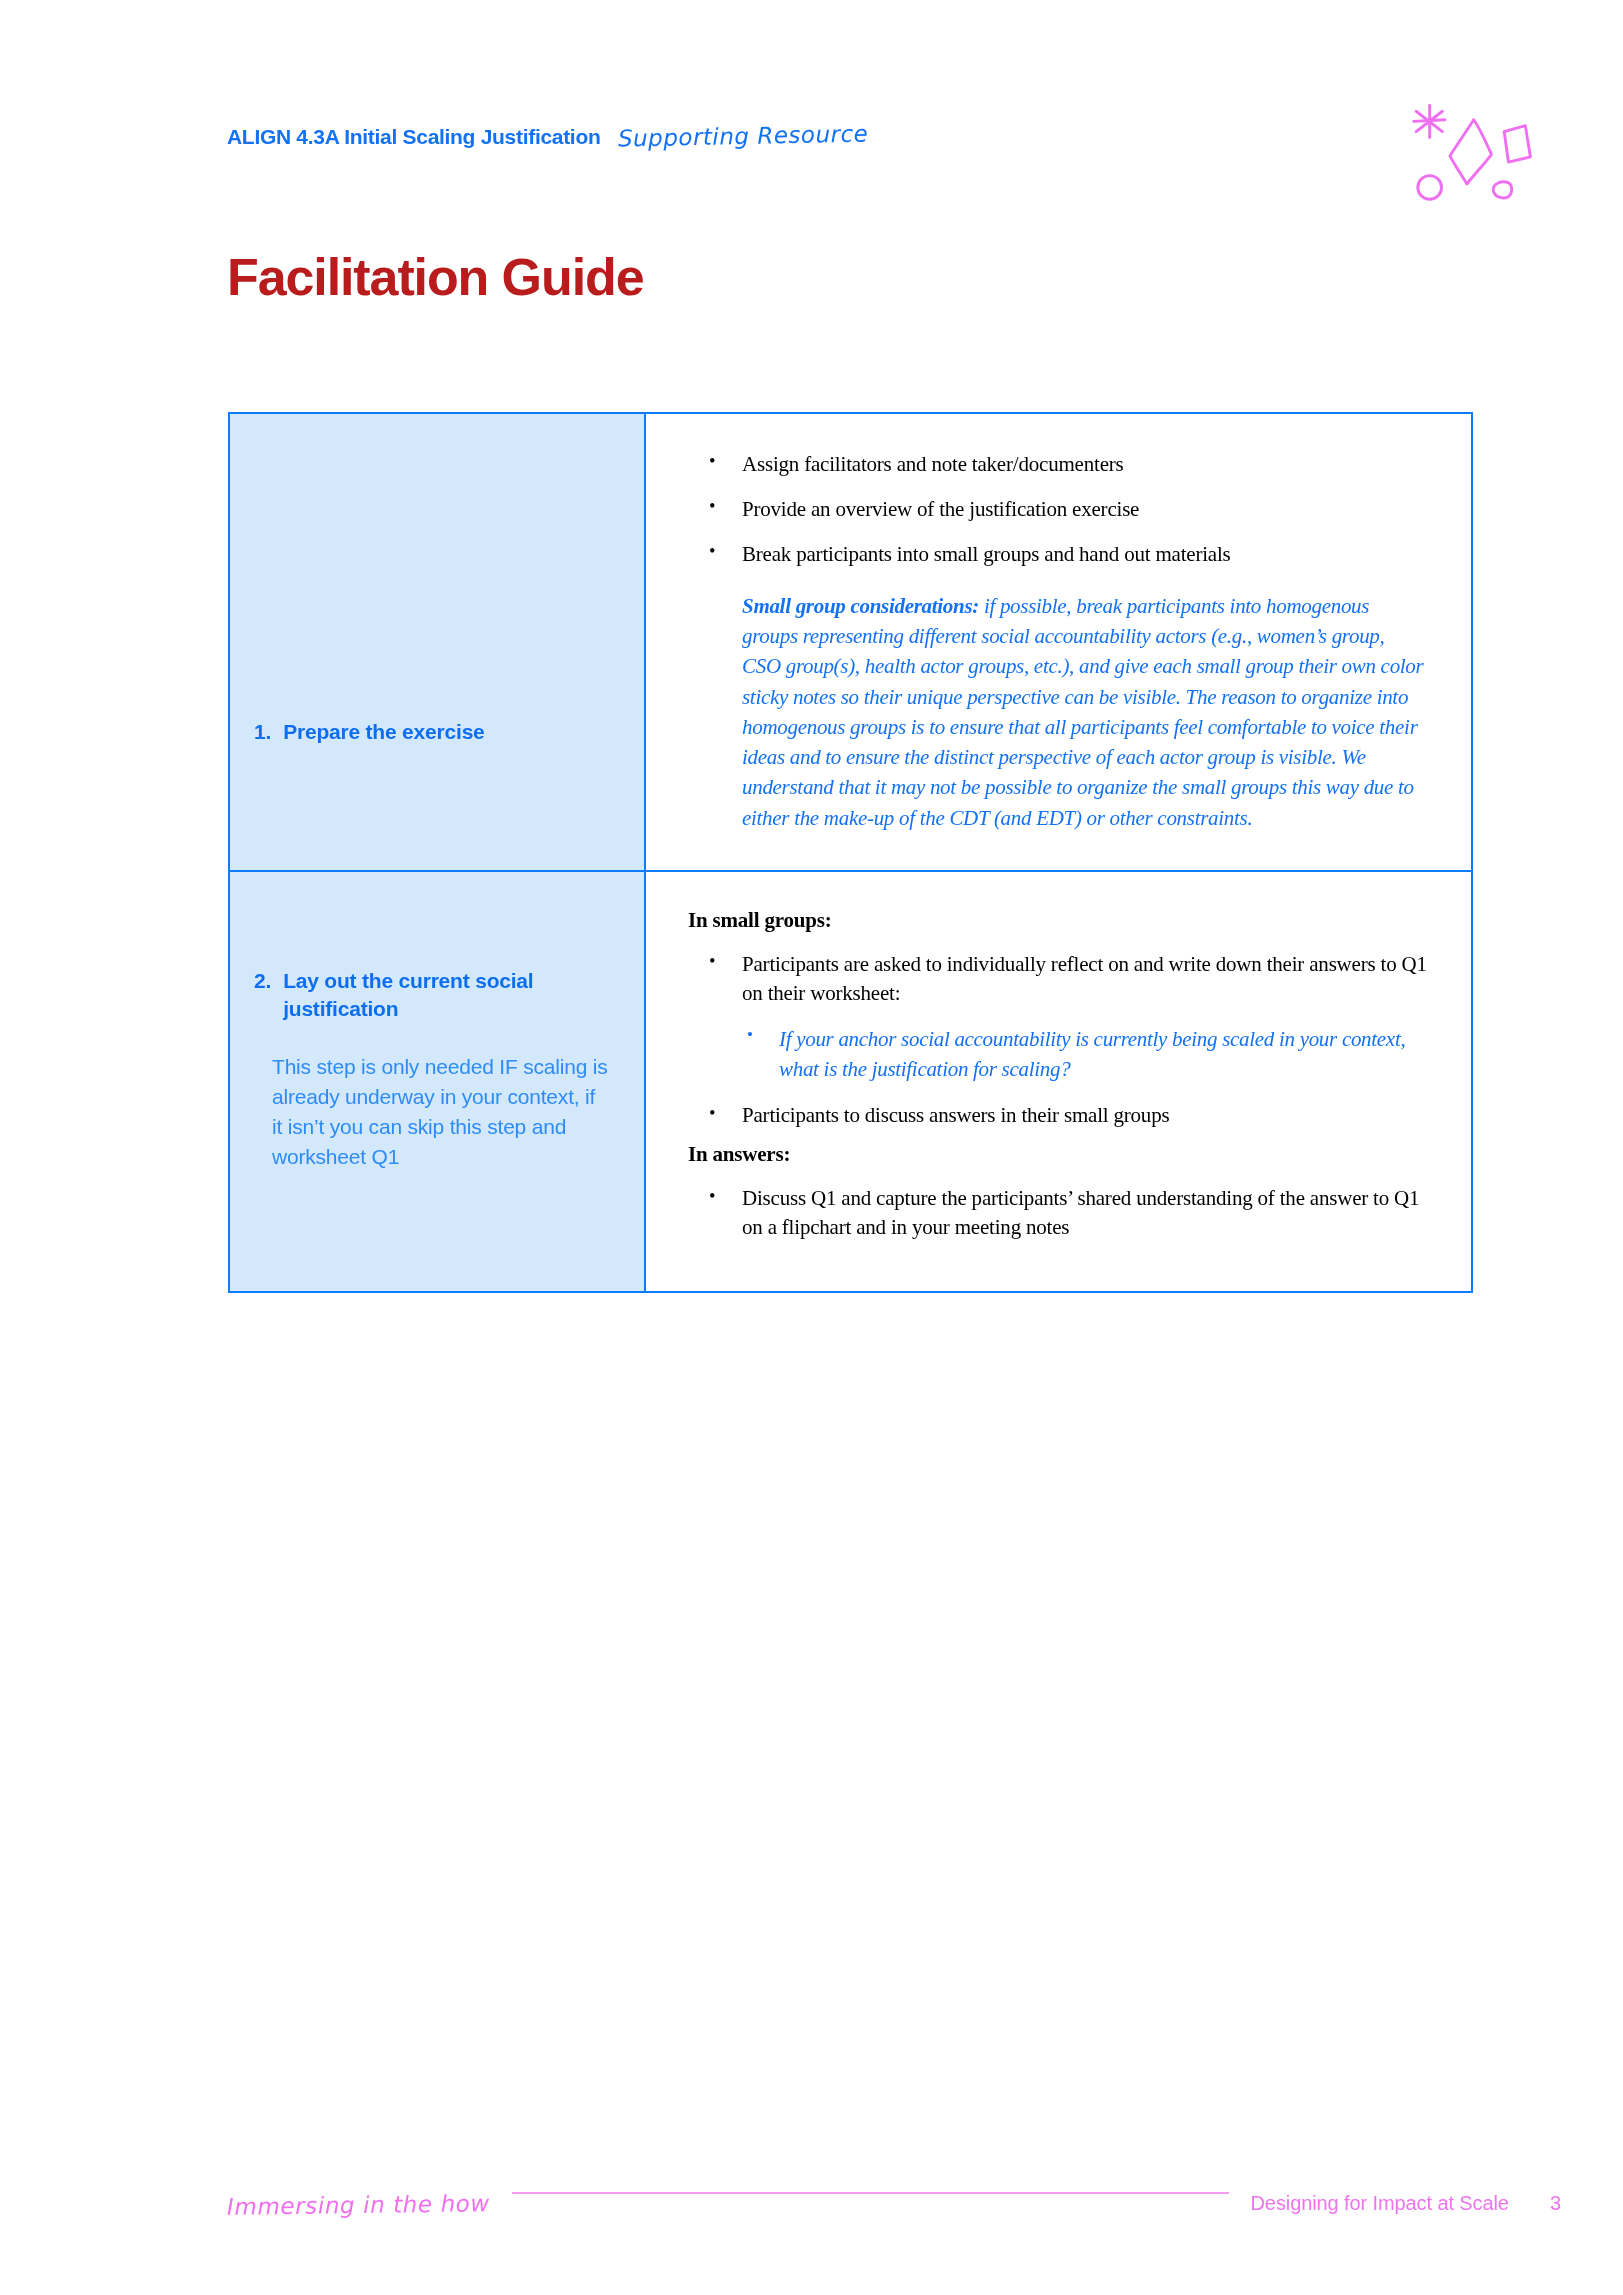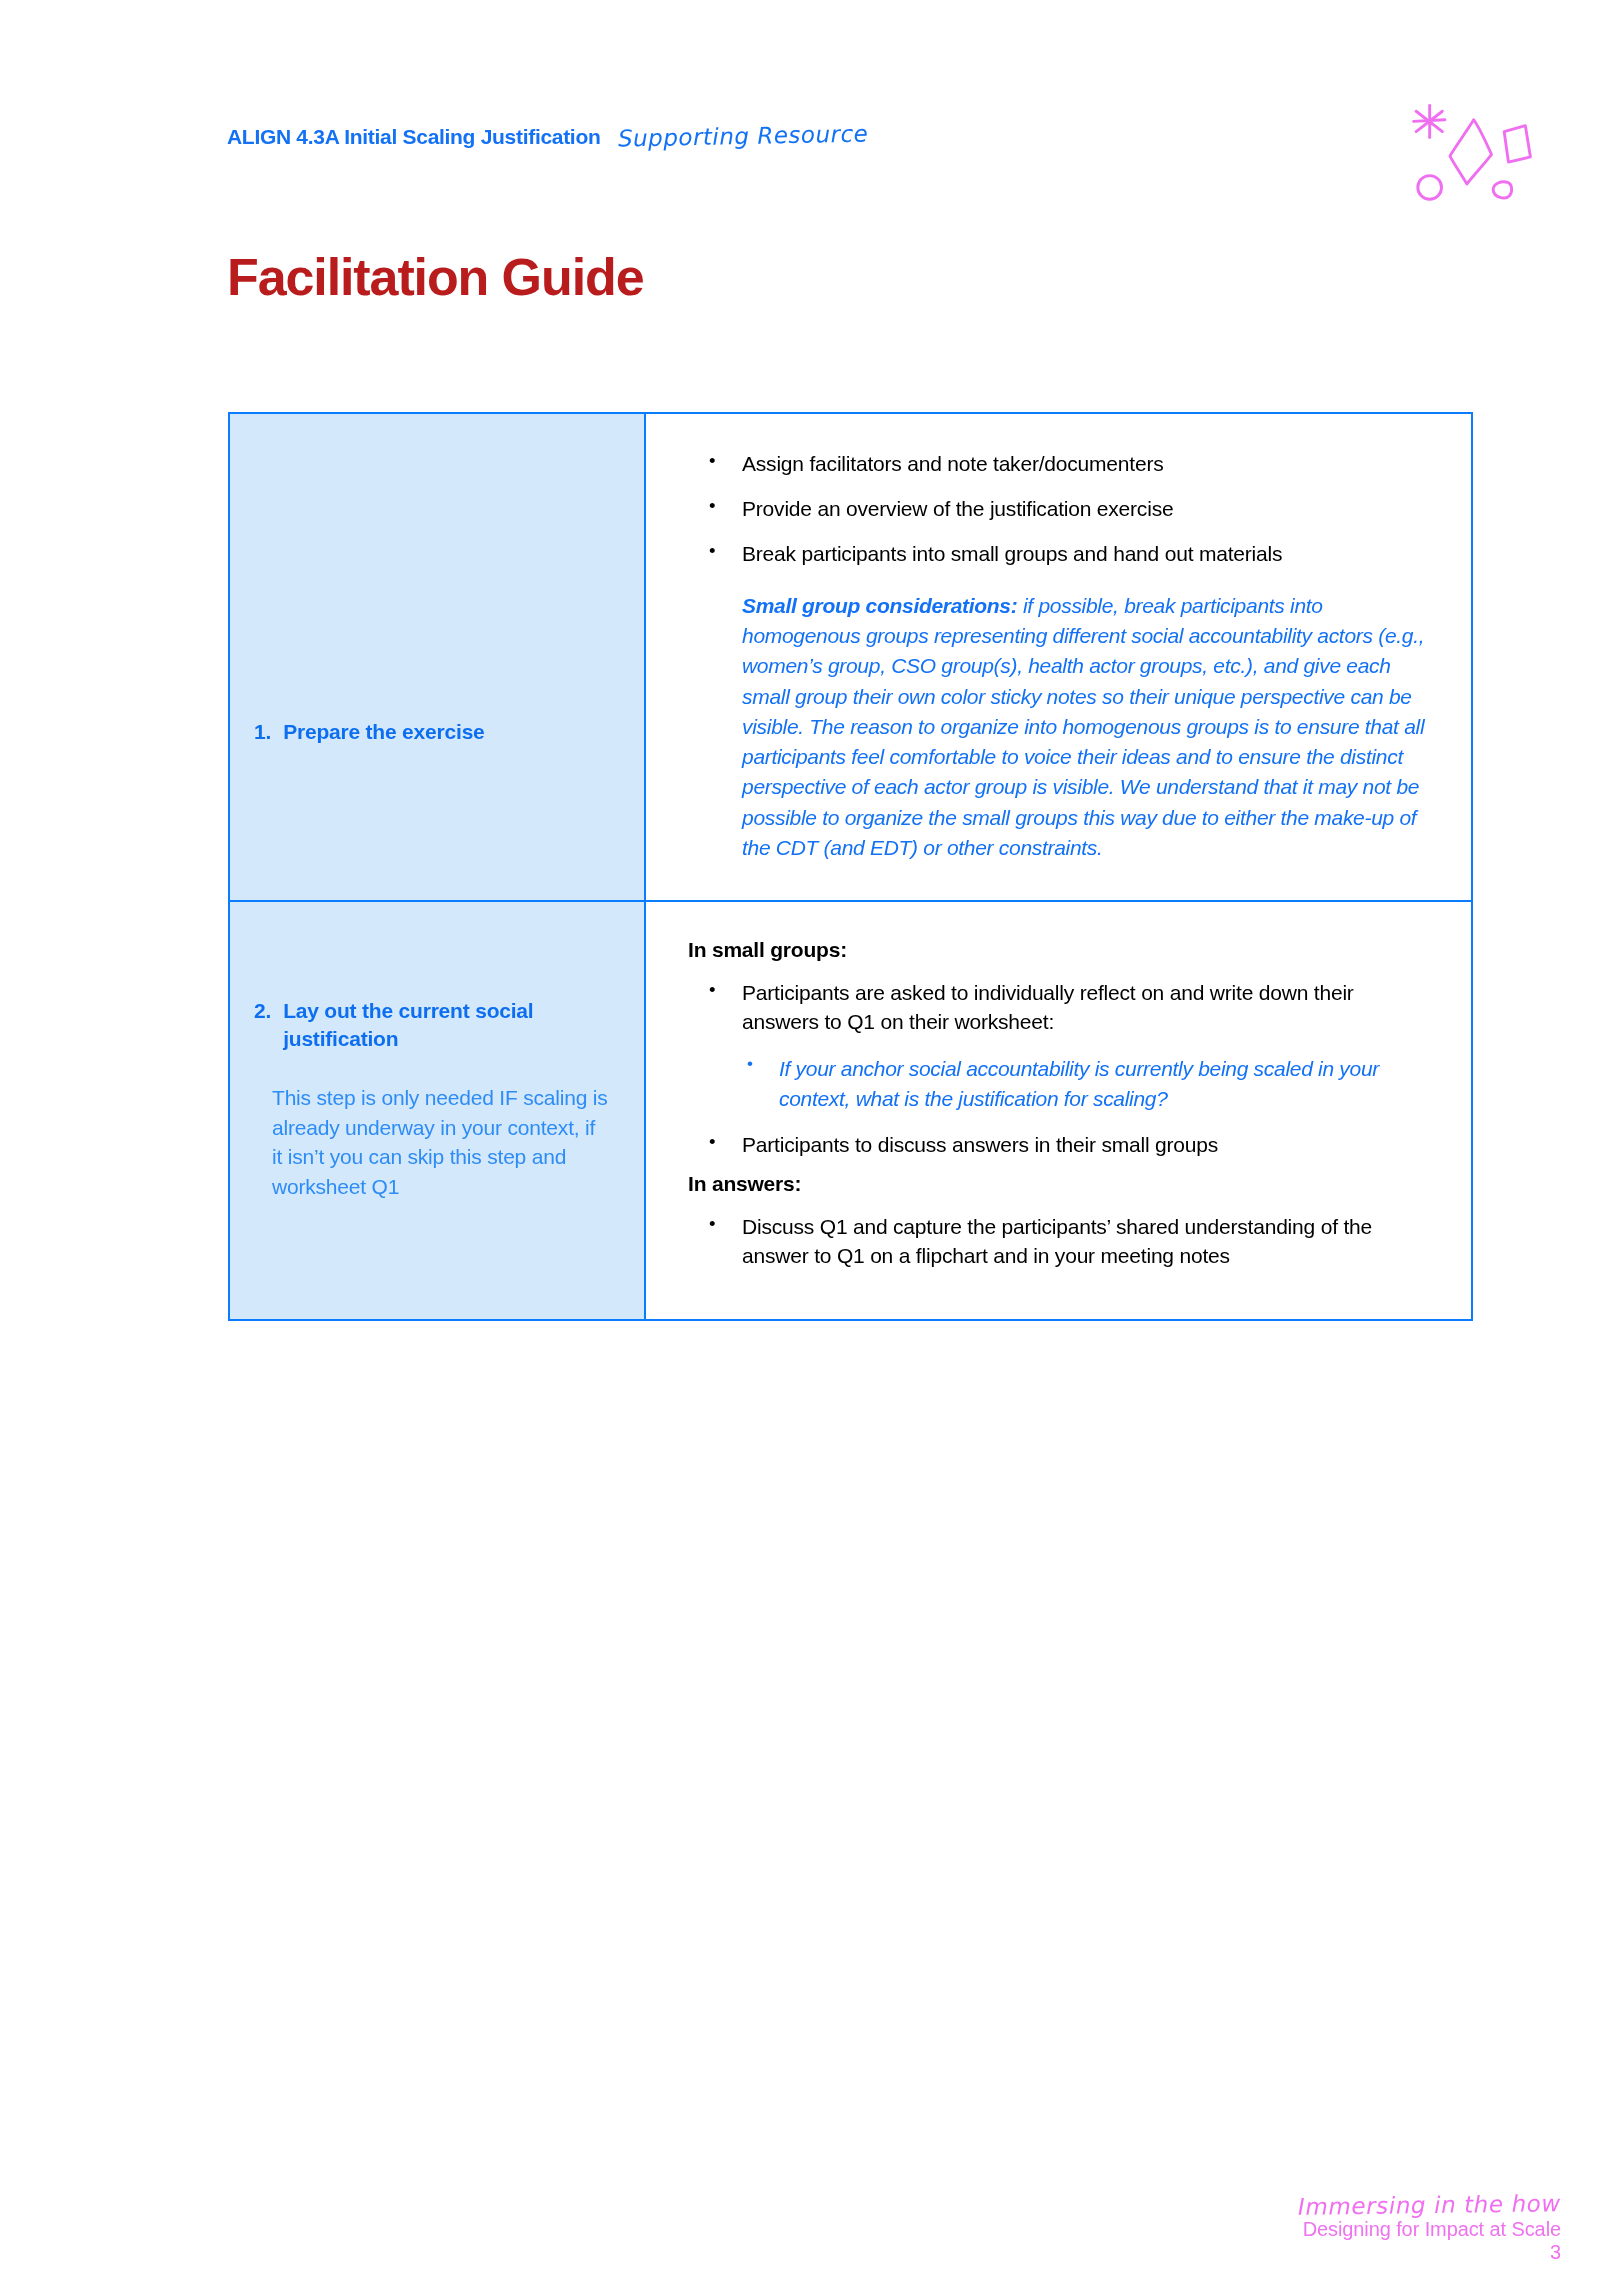--- a/index.html
+++ b/index.html
@@ -118,20 +118,21 @@
   .row1-step .step-inner {
     padding-top: 304px;
   }
   .row2-step .step-inner {
     padding-top: 95px;
   }
 
   
   .body-inner {
     padding: 36px 44px 37px 42px;
+    font-family: Liberation Serif, serif;
   }
   .bullets {
     list-style: none;
     margin: 0;
     padding: 0;
   }
   .bullets li {
     position: relative;
     padding-left: 54px;
     font-size: 21px;
@@ -197,22 +198,21 @@
   }
 
   
   .footer {
     position: absolute;
     left: 227px;
     top: 2192px;
     width: 1334px;
     height: 42px;
     display: flex;
-    align-items: flex-end;
-    flex-direction: column;
+    align-items: flex-start;
   }
   .footer-script {
     font-size: 23px;
     color: #f06ef0;
     font-style: italic;
     font-family: "DejaVu Sans", sans-serif;
     font-weight: 300;
     letter-spacing: 0.6px;
     white-space: nowrap;
     transform: rotate(-0.8deg);

